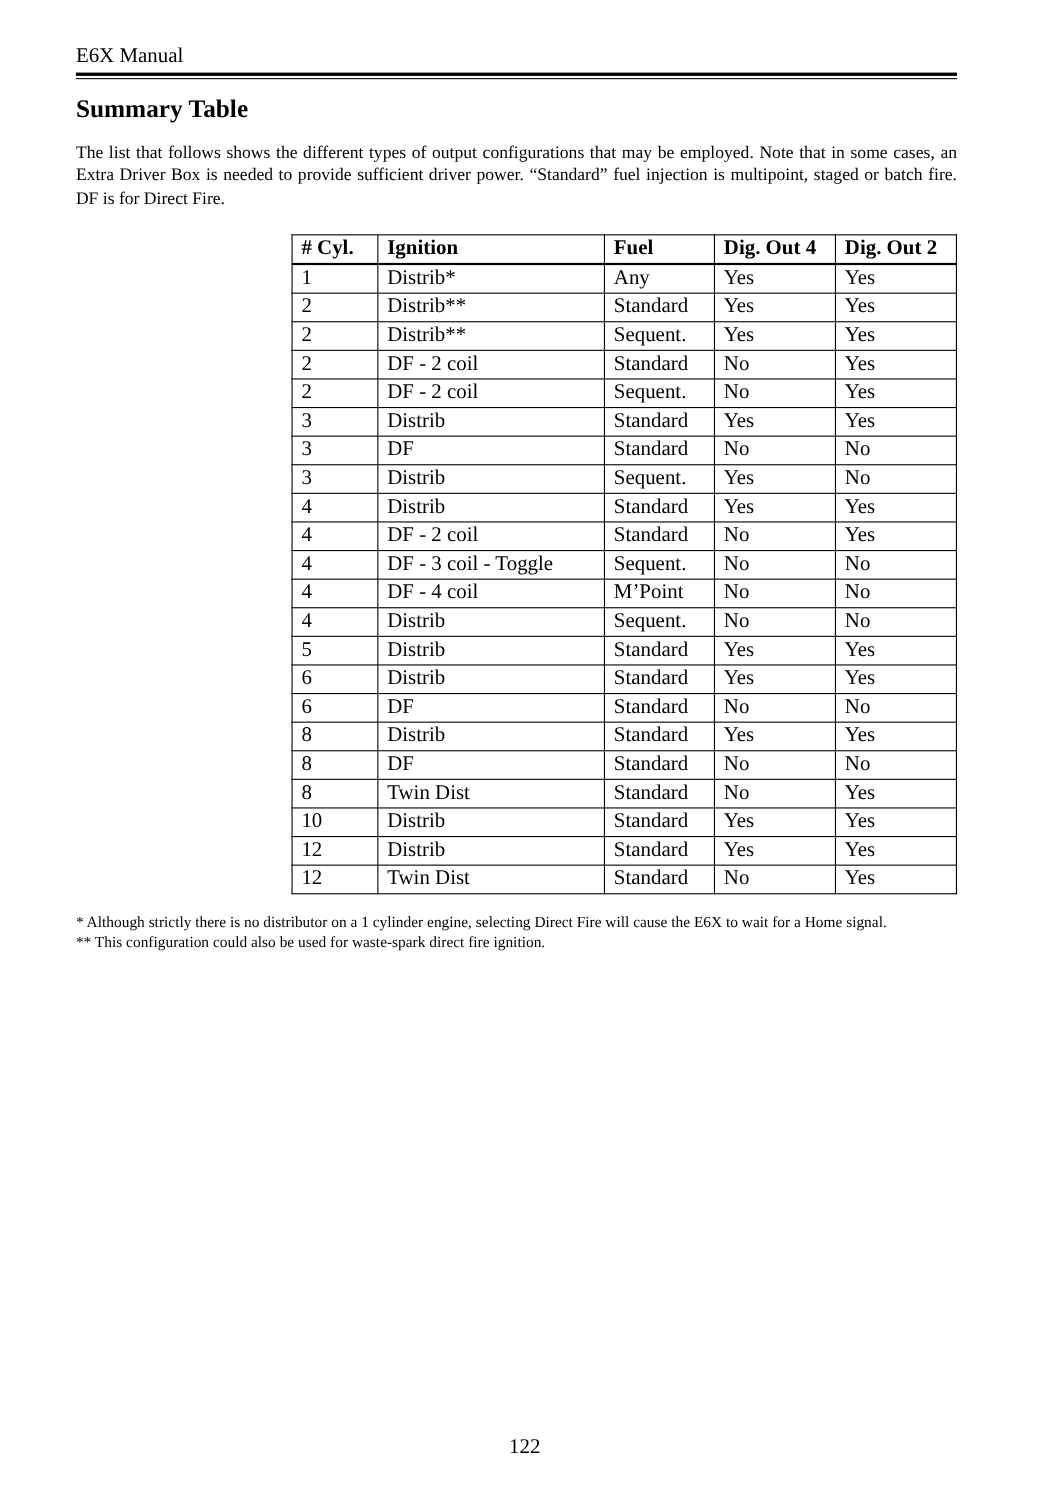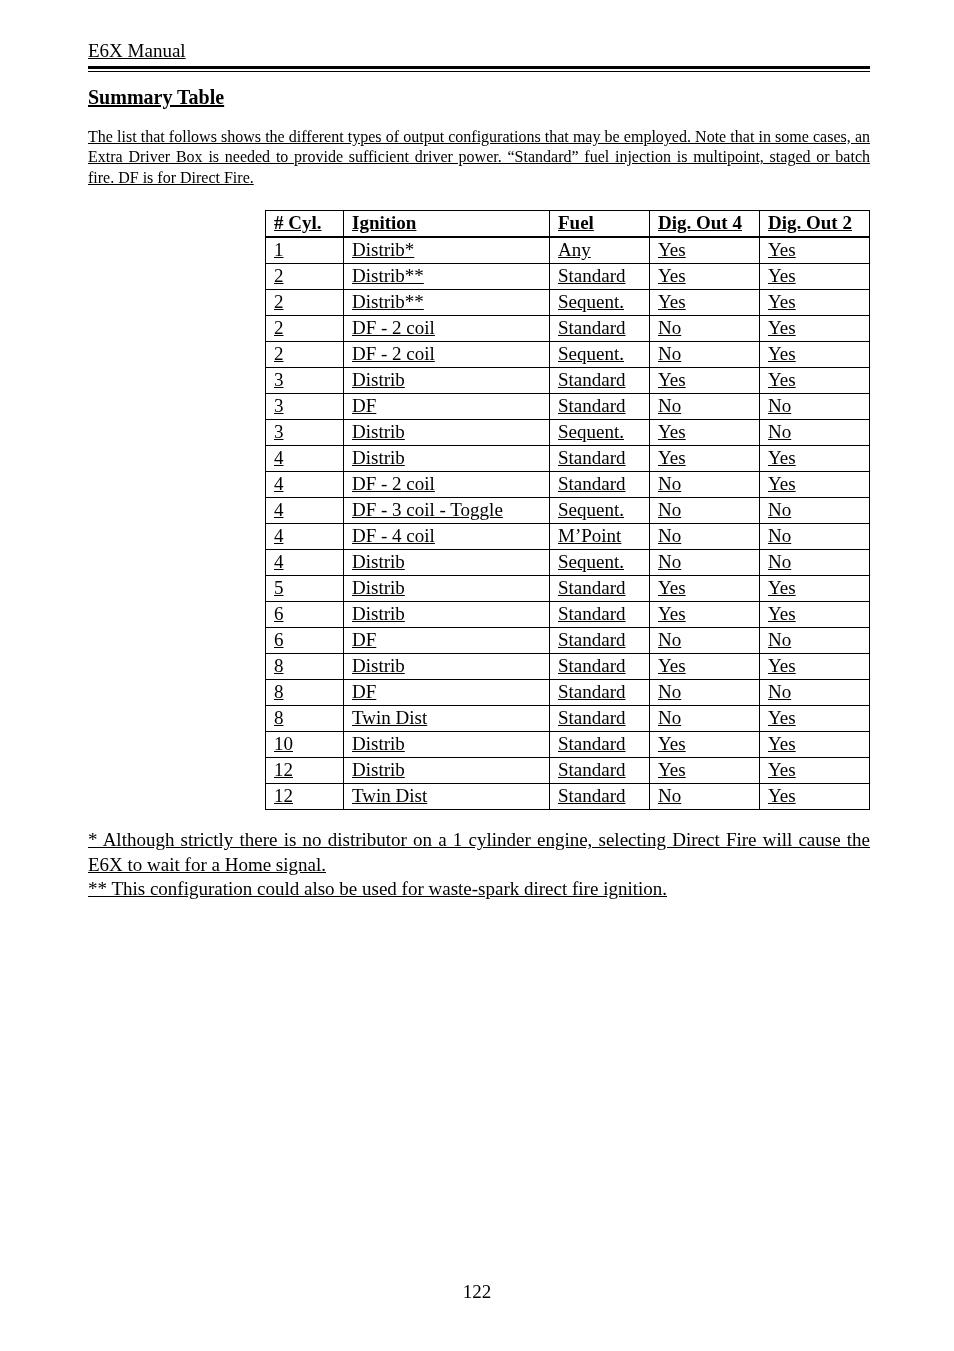--- a/index.html
+++ b/index.html
@@ -6,40 +6,39 @@
     margin: 0;
     padding: 0;
     background: #fff;
     font-family: "Times New Roman", Times, serif;
     color: #000;
   }
   .page {
     width: 954px;
     min-height: 1351px;
     box-sizing: border-box;
-    padding: 40px 84px 40px 88px;
+    padding: 40px 84px 40px 69px;
     position: relative;
-    text-decoration: underline;
   }
   .running-head {
     font-size: 19px;
     margin-bottom: 4px;
   }
   .rule-thick {
     border: none;
     border-top: 3px solid #000;
     margin: 0 0 2px 0;
   }
   .rule-thin {
     border: none;
     border-top: 1px solid #000;
     margin: 0 0 14px 0;
   }
   h1.section-title {
-    font-size: 20px;
+    font-size: 23px;
     font-weight: bold;
     margin: 6px 0 18px 0;
   }
   p.intro {
     font-size: 16px;
     line-height: 1.28;
     text-align: justify;
     margin: 0 0 22px 0;
   }
   .table-wrap {
@@ -60,31 +59,31 @@
   table.summary th {
     font-weight: bold;
     border-bottom: 2px solid #000;
   }
   table.summary col.c-cyl  { width: 78px; }
   table.summary col.c-ign  { width: 206px; }
   table.summary col.c-fuel { width: 100px; }
   table.summary col.c-d1   { width: 110px; }
   table.summary col.c-d2   { width: 110px; }
   p.footnote {
-    font-size: 19px;
+    font-size: 14px;
     line-height: 1.28;
     text-align: justify;
     margin: 18px 0 0 0;
   }
   p.footnote.second {
     margin-top: 0;
   }
   .pagenum {
     position: absolute;
-    bottom: 48px;
+    bottom: 24px;
     left: 0;
     width: 100%;
     text-align: center;
     font-size: 19px;
   }
 </style>
 </head>
 <body>
 
 <div class="page">

